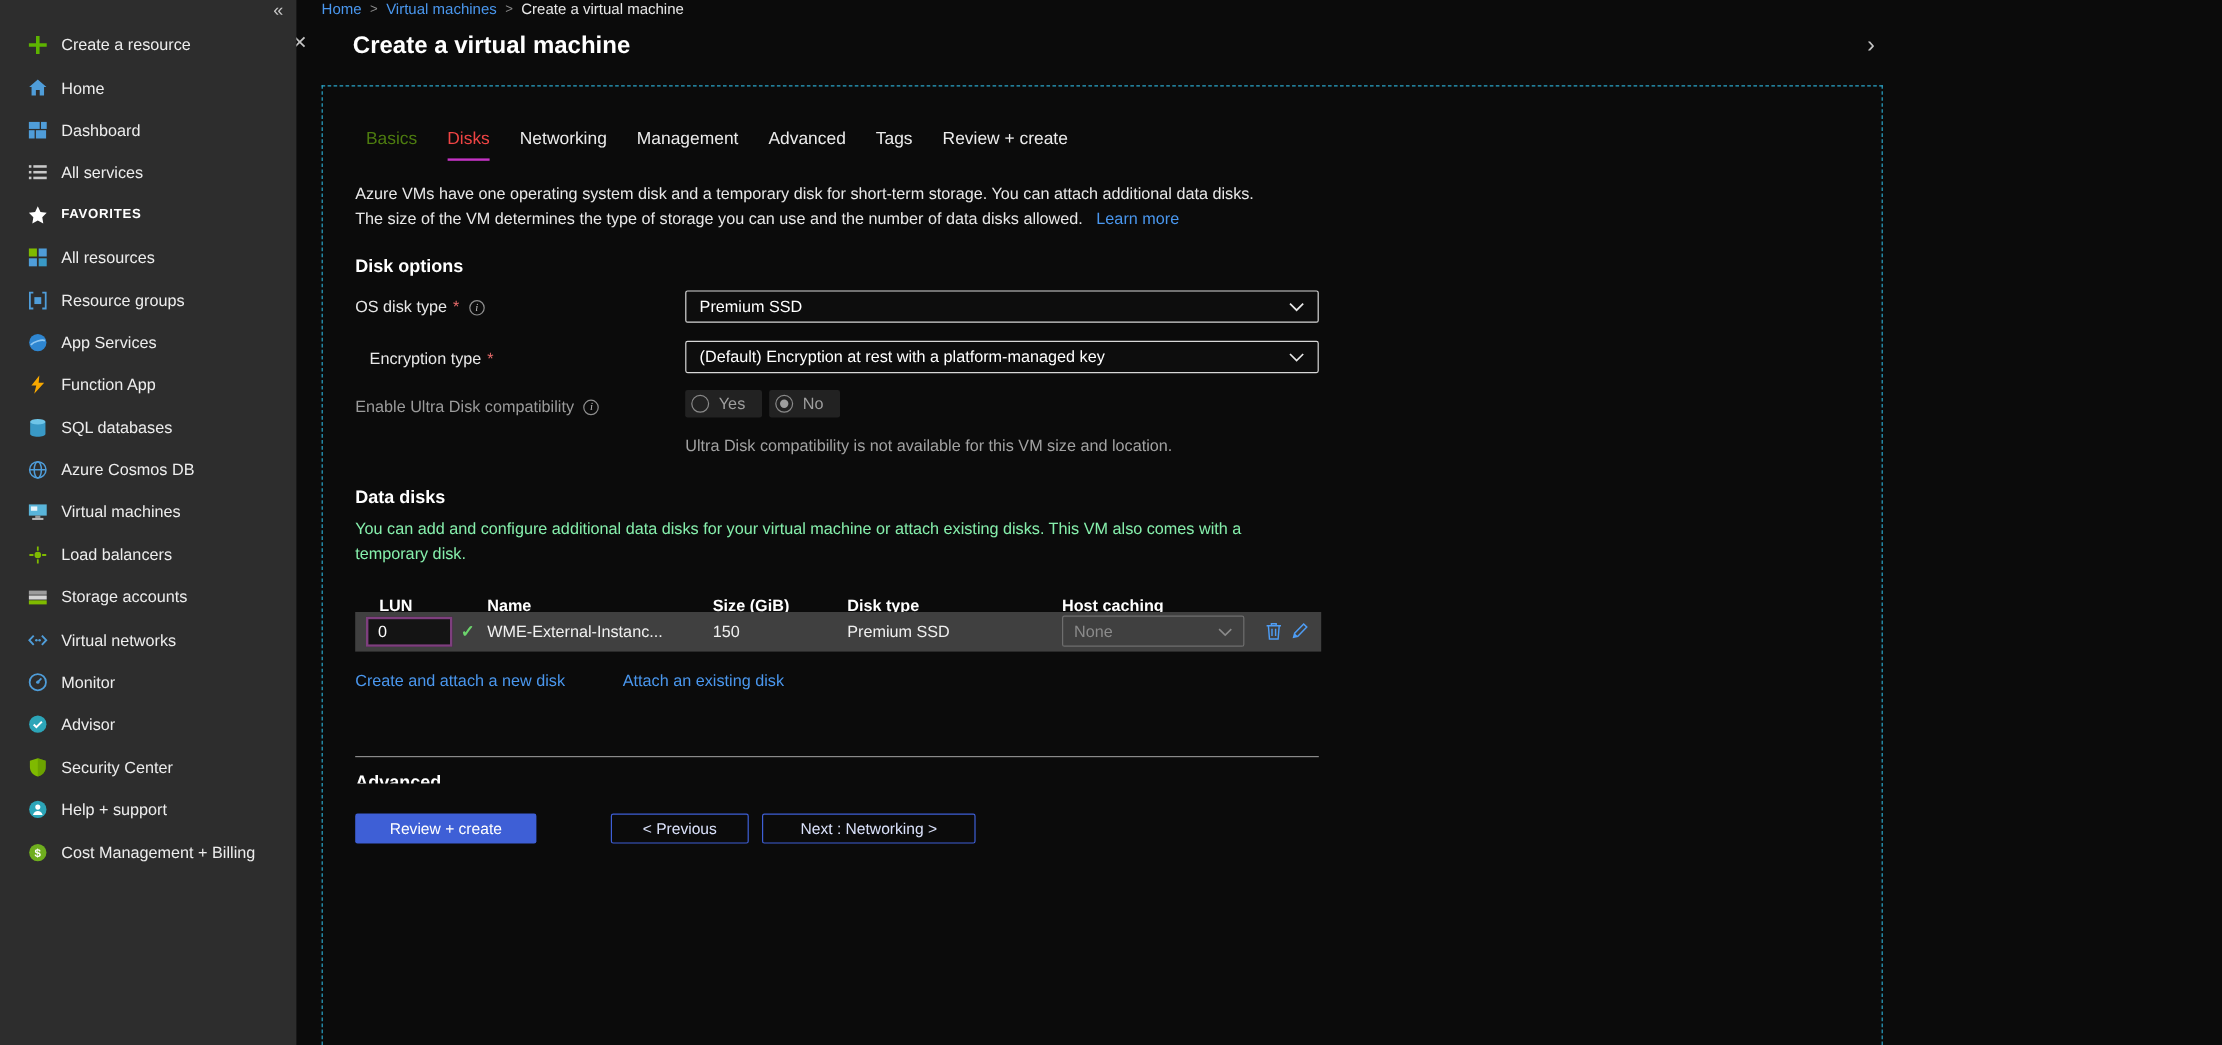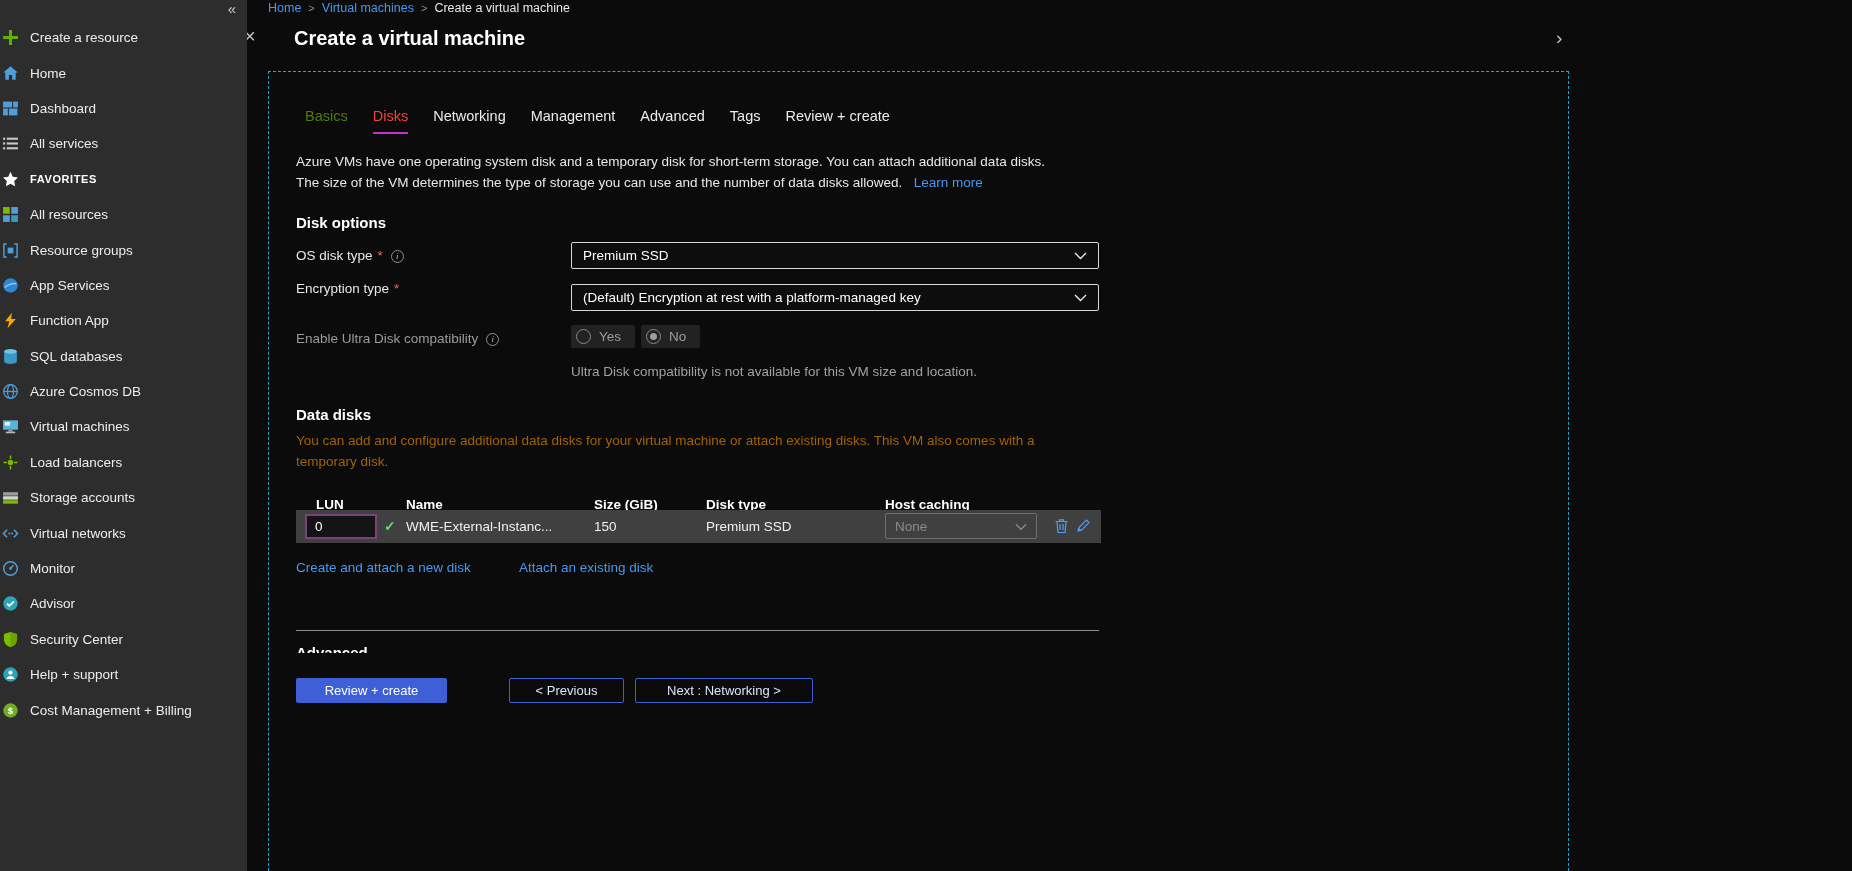--- a/index.html
+++ b/index.html
@@ -5,21 +5,21 @@
   * { box-sizing: border-box; }
   body {
     margin:0; width:1852px; height:871px; position:relative; overflow:hidden;
     background:#0b0b0b; color:#e8e8e8;
     font-family:"Liberation Sans", sans-serif;
   }
   
   .sidebar { position:absolute; left:0; top:0; width:247px; height:871px; background:#2d2d2d; z-index:2; }
   .collapse-btn { position:absolute; top:0; right:11px; font-size:15px; color:#c9c9c9; cursor:pointer; }
   .side-list { position:absolute; top:20px; left:0; right:0; }
-  .side-item { height:35.4px; display:flex; align-items:center; padding-left:2px; gap:11px; font-size:13.5px; color:#ededed; cursor:pointer; }
+  .side-item { height:35.4px; display:flex; align-items:center; padding-left:23px; gap:11px; font-size:13.5px; color:#ededed; cursor:pointer; }
   .icn { width:17px; height:17px; display:inline-flex; flex:none; }
   .icn svg { width:17px; height:17px; }
   .fav-row { cursor:default; }
   .fav-row .side-label { font-size:11px; font-weight:bold; letter-spacing:.6px; color:#fff; }
   
   .breadcrumb { position:absolute; left:268px; top:0; height:16px; display:flex; align-items:center; gap:7px; font-size:12.5px; z-index:1; }
   .crumb { color:#4a97ee; cursor:pointer; }
   .crumb-sep { color:#8e8e8e; font-size:11px; }
   .crumb-current { color:#e8e8e8; }
   .close-btn { position:absolute; left:244px; top:26px; font-size:20px; color:#c4c4c4; cursor:pointer; line-height:1; }
@@ -37,21 +37,21 @@
   .form-label { position:absolute; left:27px; font-size:13.5px; color:#e8e8e8; display:flex; align-items:flex-end; gap:5px; }
   .req { color:#e86b6b; }
   .info-icon { display:inline-block; width:13px; height:13px; border:1px solid #8f8f8f; border-radius:50%; font-size:9px; line-height:11px; text-align:center; color:#bdbdbd; font-style:italic; font-family:"Liberation Serif", serif; margin-left:3px; }
   .label-disabled { color:#9b9b9b; }
   .dropdown { position:absolute; left:302px; width:528px; height:27px; background:#0d0d0d; border:1px solid #d8d8d8; border-radius:2px; display:flex; align-items:center; justify-content:space-between; padding:0 11px; font-size:13.5px; color:#fff; cursor:pointer; }
   .radio-group { position:absolute; left:302px; display:flex; gap:6px; }
   .radio-pill { display:flex; align-items:center; gap:8px; background:#222; border-radius:2px; padding:4px 14px 4px 5px; color:#9e9e9e; font-size:13.5px; }
   .radio-circle { width:15px; height:15px; border:1px solid #8a8a8a; border-radius:50%; position:relative; }
   .radio-selected::after { content:""; position:absolute; inset:3px; background:#9e9e9e; border-radius:50%; }
   .note { position:absolute; left:302px; font-size:13.5px; color:#a2a2a2; }
-  .desc { position:absolute; left:27px; font-size:13.5px; line-height:21px; color:#a16207; max-width:792px; }
+  .desc { position:absolute; left:27px; font-size:13.5px; line-height:21px; color:#86efac; max-width:792px; }
   .tbl-header { position:absolute; top:425px; left:0; height:18px; width:100%; }
   .tbl-header span { position:absolute; font-size:13.5px; font-weight:700; color:#fff; }
   .data-row { position:absolute; left:27px; top:438px; width:805px; height:33px; background:#404040; }
   .lun-input { position:absolute; left:9px; top:4px; width:72px; height:25px; background:#141414; border:2px solid #7e3f7e; color:#fff; font-size:13.5px; padding:0 8px; font-family:inherit; outline:none; }
   .lun-check { position:absolute; left:88px; top:0; line-height:33px; color:#6cd46c; font-weight:bold; font-size:14px; }
   .cell { position:absolute; top:0; line-height:33px; font-size:13.5px; color:#f0f0f0; white-space:nowrap; }
   .row-dd { position:absolute; left:589px; top:3px; width:152px; height:26px; border:1px solid #6e6e6e; border-radius:2px; display:flex; align-items:center; justify-content:space-between; padding:0 9px; color:#8b8b8b; font-size:13.5px; }
   .row-icon { position:absolute; top:8px; cursor:pointer; }
   .attach-link { position:absolute; top:488px; font-size:13.5px; color:#4a97ee; cursor:pointer; }
   .divider { position:absolute; left:27px; top:558px; width:803px; height:1px; background:#8a8a8a; }
@@ -313,21 +313,21 @@
     <span class="req">*</span>
     <span class="info-icon">i</span>
   </div>
   <div class="dropdown" style="top:170px;">
     <span>Premium SSD</span>
     <span><svg width="13" height="8" viewBox="0 0 13 8">
           <path d="M1 1l5.5 5.5L12 1" fill="none" stroke="#e8e8e8" stroke-width="1.4"></path>
         </svg></span>
   </div>
 
-  <div class="form-label" style="top:209px;">
+  <div class="form-label" style="top:219px;margin-left:12px;">
     <span>Encryption type</span>
     <span class="req">*</span>
   </div>
   <div class="dropdown" style="top:212px;">
     <span>(Default) Encryption at rest with a platform-managed key</span>
     <span><svg width="13" height="8" viewBox="0 0 13 8">
           <path d="M1 1l5.5 5.5L12 1" fill="none" stroke="#e8e8e8" stroke-width="1.4"></path>
         </svg></span>
   </div>
 

